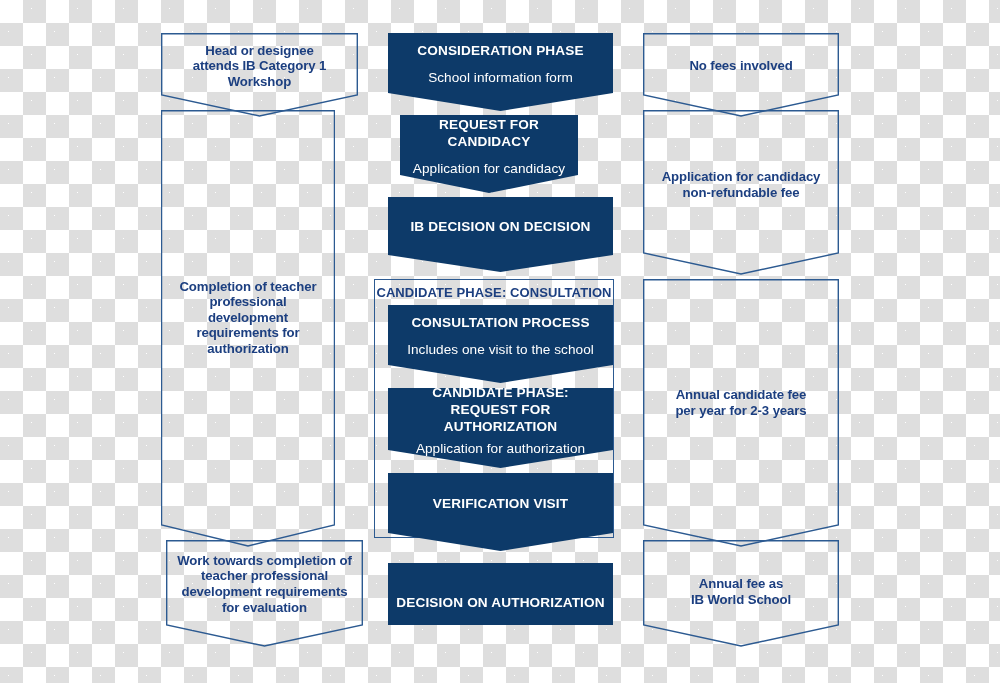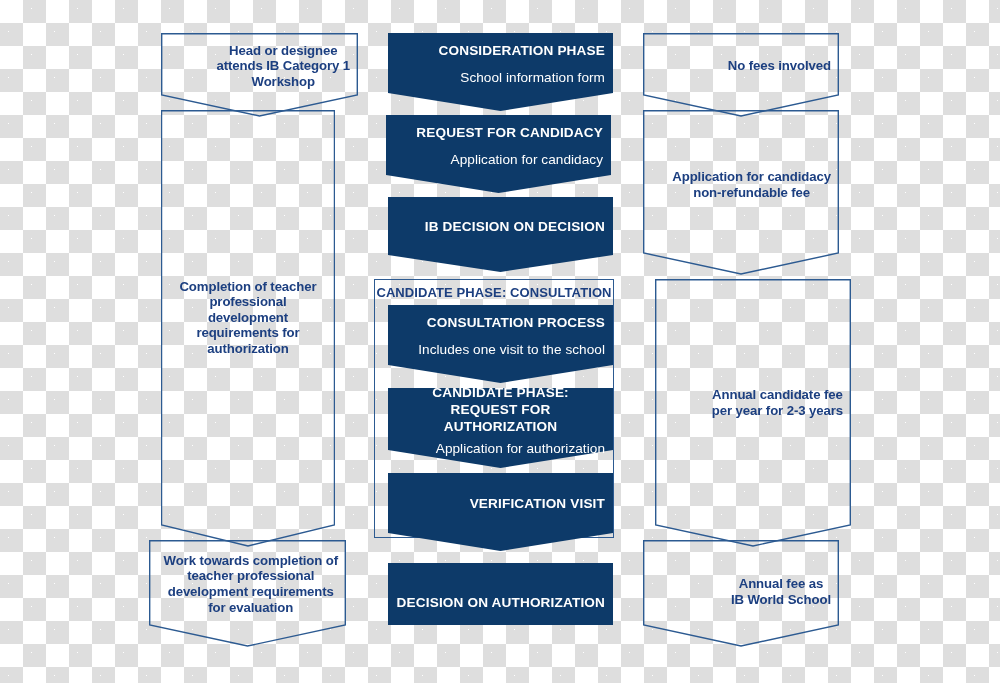--- a/index.html
+++ b/index.html
@@ -39,21 +39,21 @@
     height: 100%;
     overflow: visible;
   }
   .box .txt {
     position: absolute;
     left: 8px;
     right: 8px;
     top: 0;
     display: flex;
     flex-direction: column;
-    align-items: flex-end;
+    align-items: center;
     justify-content: center;
     text-align: center;
     pointer-events: none;
   }
 
   
   .outline .txt {
     color: #1c3f80;
   }
   .outline .line1 {
@@ -125,21 +125,21 @@
     <div class="shape">
       <svg viewBox="0 0 197 437" preserveAspectRatio="none">
         <polygon points="0.7,0.7 196.3,0.7 196.3,415 98.5,436 0.7,415" fill="none" stroke="#2c5a91" stroke-width="1.4"></polygon>
       </svg>
     </div>
     <div class="txt" style="height:415px;">
       <div class="line1">Completion of teacher<br>professional development<br>requirements for authorization</div>
     </div>
   </div>
 
-  <div class="box outline" style="left:149px; top:540px; width:197px; height:107px;">
+  <div class="box outline" style="left:166px; top:540px; width:197px; height:107px;">
     <div class="shape">
       <svg viewBox="0 0 197 107" preserveAspectRatio="none">
         <polygon points="0.7,0.7 196.3,0.7 196.3,85 98.5,106 0.7,85" fill="none" stroke="#2c5a91" stroke-width="1.4"></polygon>
       </svg>
     </div>
     <div class="txt" style="height:88px;">
       <div class="line1">Work towards completion of<br>teacher professional<br>development requirements<br>for evaluation</div>
     </div>
   </div>
 
@@ -148,21 +148,21 @@
       <svg viewBox="0 0 225 78" preserveAspectRatio="none">
         <polygon points="0,0 225,0 225,60 112.5,78 0,60" fill="#0d3a69"></polygon>
       </svg>
     </div>
     <div class="txt" style="height:62px;">
       <div class="head">CONSIDERATION PHASE</div>
       <div class="sub">School information form</div>
     </div>
   </div>
 
-  <div class="box filled" style="left:386px; top:115px; width:225px; height:78px;">
+  <div class="box filled" style="left:400px; top:115px; width:178px; height:78px;">
     <div class="shape">
       <svg viewBox="0 0 225 78" preserveAspectRatio="none">
         <polygon points="0,0 225,0 225,60 112.5,78 0,60" fill="#0d3a69"></polygon>
       </svg>
     </div>
     <div class="txt" style="height:62px;">
       <div class="head">REQUEST FOR CANDIDACY</div>
       <div class="sub">Application for candidacy</div>
     </div>
   </div>
@@ -243,21 +243,21 @@
     <div class="shape">
       <svg viewBox="0 0 196 165" preserveAspectRatio="none">
         <polygon points="0.7,0.7 195.3,0.7 195.3,143 98,164 0.7,143" fill="none" stroke="#2c5a91" stroke-width="1.4"></polygon>
       </svg>
     </div>
     <div class="txt" style="height:150px;">
       <div class="line1">Application for candidacy<br>non-refundable fee</div>
     </div>
   </div>
 
-  <div class="box outline" style="left:643px; top:279px; width:196px; height:268px;margin-left:12px;">
+  <div class="box outline" style="left:643px; top:279px; width:196px; height:268px;">
     <div class="shape">
       <svg viewBox="0 0 196 268" preserveAspectRatio="none">
         <polygon points="0.7,0.7 195.3,0.7 195.3,246 98,267 0.7,246" fill="none" stroke="#2c5a91" stroke-width="1.4"></polygon>
       </svg>
     </div>
     <div class="txt" style="height:248px;">
       <div class="line1">Annual candidate fee<br>per year for 2-3 years</div>
     </div>
   </div>
 

